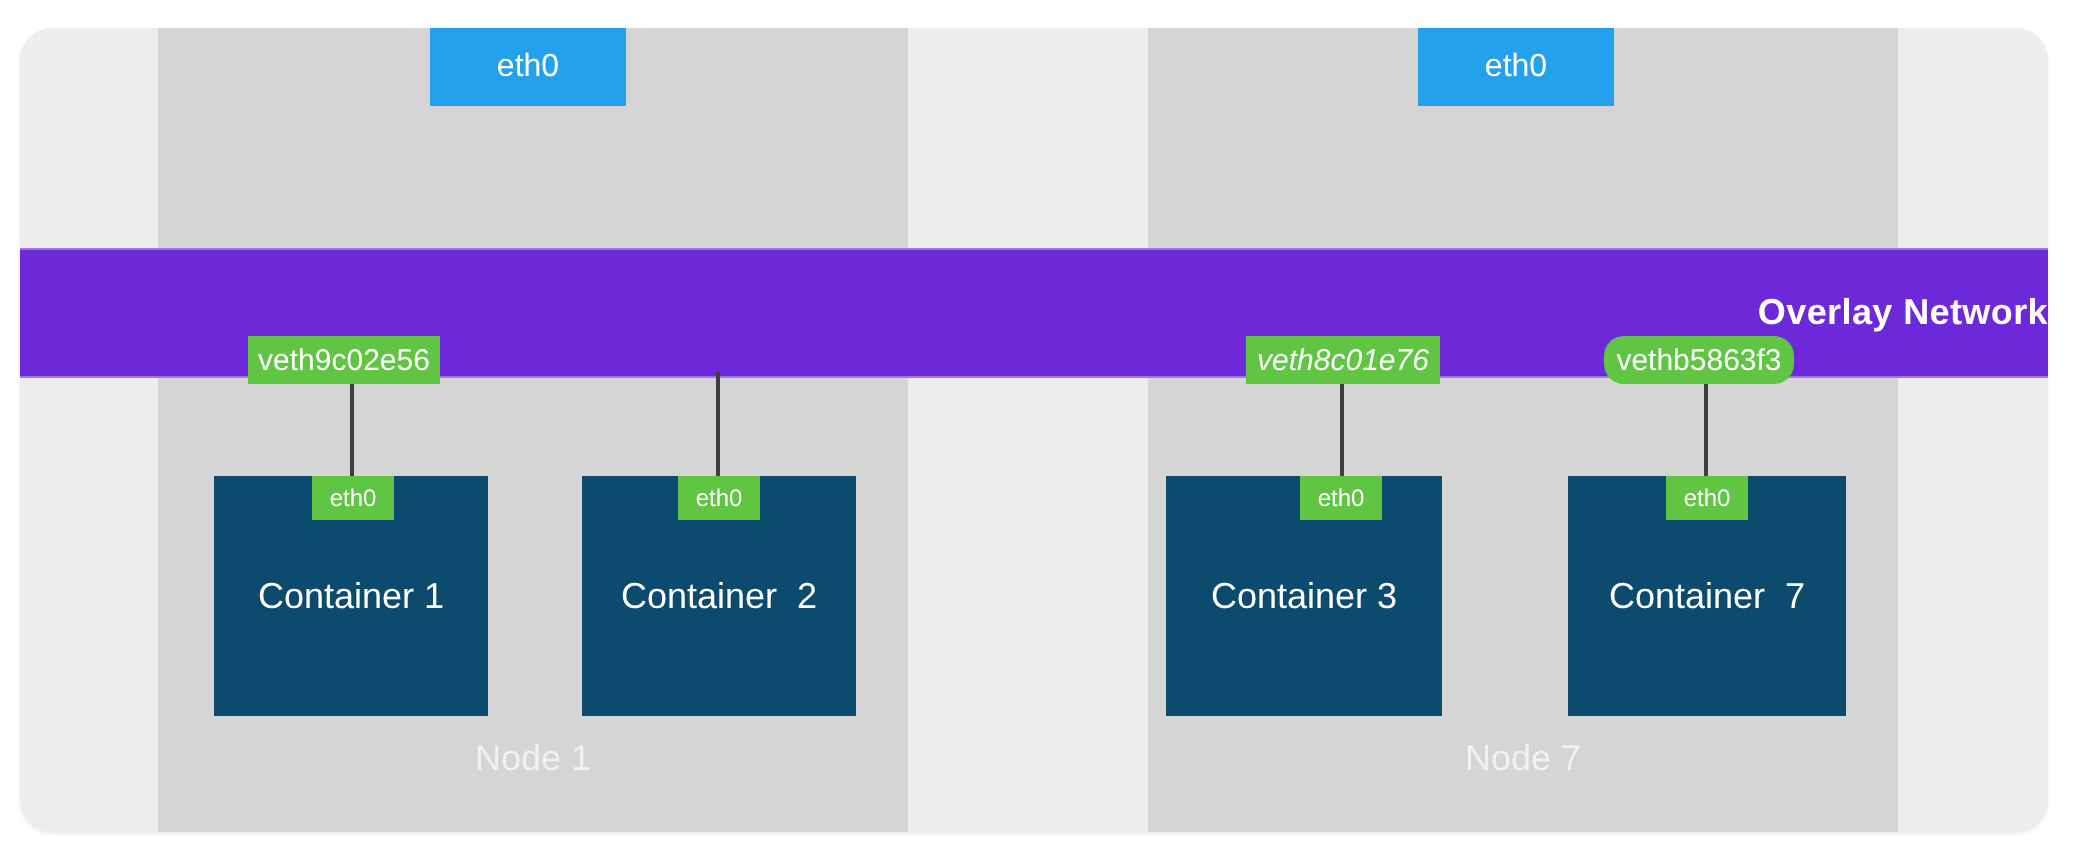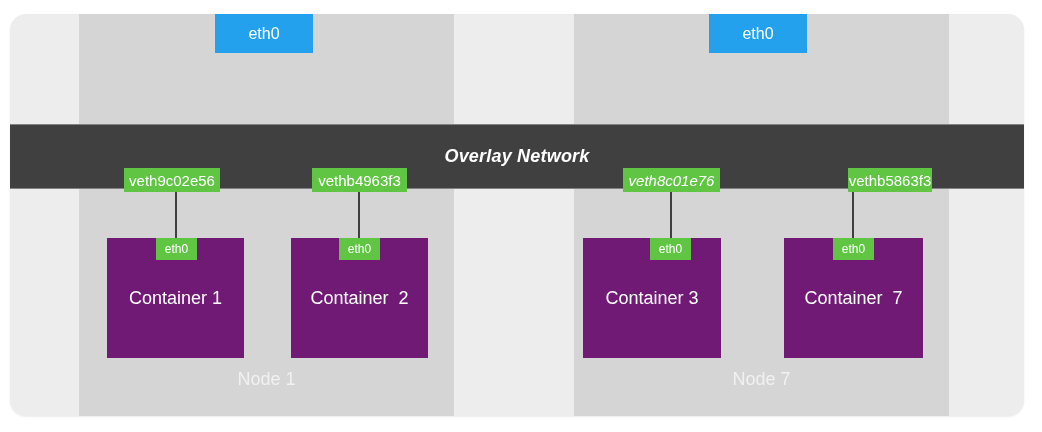--- a/index.html
+++ b/index.html
@@ -46,29 +46,28 @@
     justify-content: center;
     z-index: 3;
   }
   .eth-host-1 { left: 215px; }
   .eth-host-2 { left: 709px; }
 
   .overlay-band {
     position: absolute;
     left: 10px; top: 124px;
     width: 1014px; height: 65px;
-    background: #404040;
+    background: #6d28d9;
     border-top: 1px solid rgba(255,255,255,0.35);
     border-bottom: 1px solid rgba(255,255,255,0.35);
     box-sizing: border-box;
     display: flex;
     align-items: center;
-    justify-content: center;
+    justify-content: flex-end;
     z-index: 4;
-    font-style: italic;
   }
   .overlay-band .overlay-label {
     color: #FFFFFF;
     font-size: 18px;
     font-weight: 600;
     letter-spacing: 0.2px;
   }
 
   .connector {
     position: absolute;
@@ -90,27 +89,27 @@
     color: #FFFFFF;
     font-size: 15px;
     display: flex;
     align-items: center;
     justify-content: center;
     z-index: 6;
   }
   .veth-1 { left: 124px; width: 96px; }
   .veth-2 { left: 312px; width: 95px; }
   .veth-3 { left: 623px; width: 97px; font-style: italic; }
-  .veth-4 { left: 848px; width: 84px; }
+  .veth-4 { left: 802px; width: 95px; border-radius: 10px; }
 
   .container-box {
     position: absolute;
     top: 238px;
     height: 120px;
-    background: #701a75;
+    background: #0c4a6e;
     display: flex;
     align-items: center;
     justify-content: center;
     z-index: 5;
   }
   .container-1 { left: 107px; width: 137px; }
   .container-2 { left: 291px; width: 137px; }
   .container-3 { left: 583px; width: 138px; text-align: center; }
   .container-4 { left: 784px; width: 139px; }
   .container-box .container-label {
@@ -174,23 +173,20 @@
   </div>
 
   <div class="connector connector-1"></div>
   <div class="connector connector-2"></div>
   <div class="connector connector-3"></div>
   <div class="connector connector-4"></div>
 
   <div class="veth-label veth-1">
     <span>veth9c02e56</span>
   </div>
-  <div class="veth-label veth-2">
-    <span>vethb4963f3</span>
-  </div>
   <div class="veth-label veth-3">
     <span>veth8c01e76</span>
   </div>
   <div class="veth-label veth-4">
     <span>vethb5863f3</span>
   </div>
 
   <div class="container-box container-1">
     <span class="container-label">Container 1</span>
   </div>

